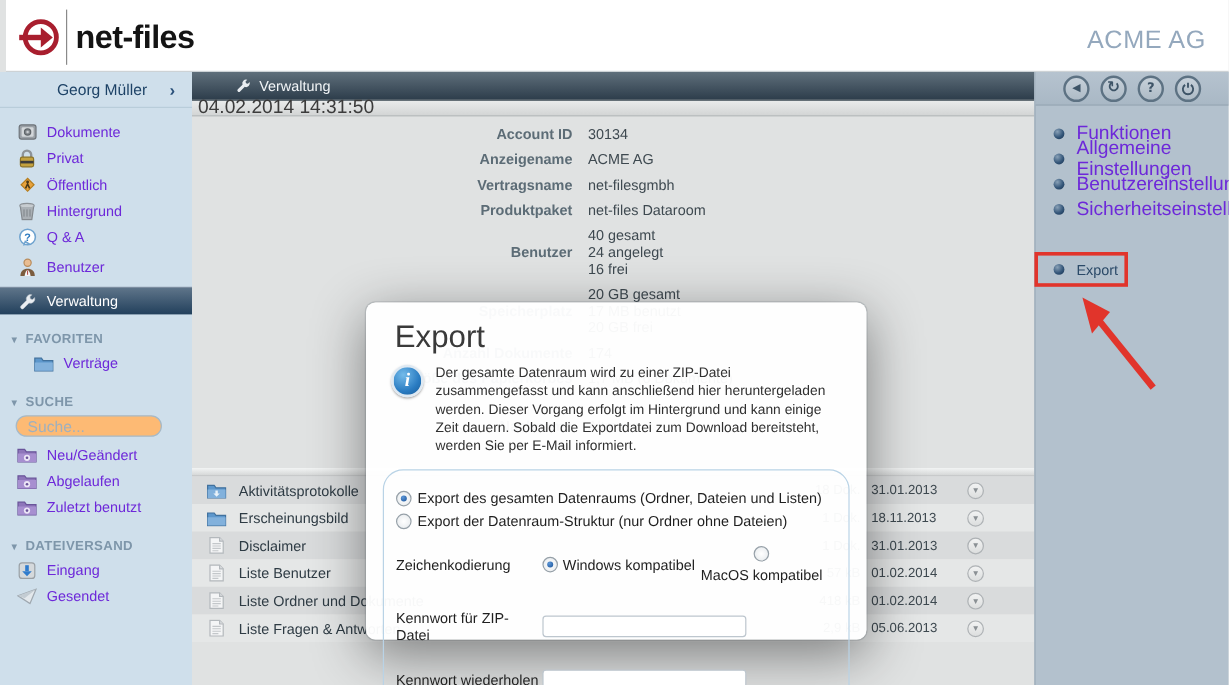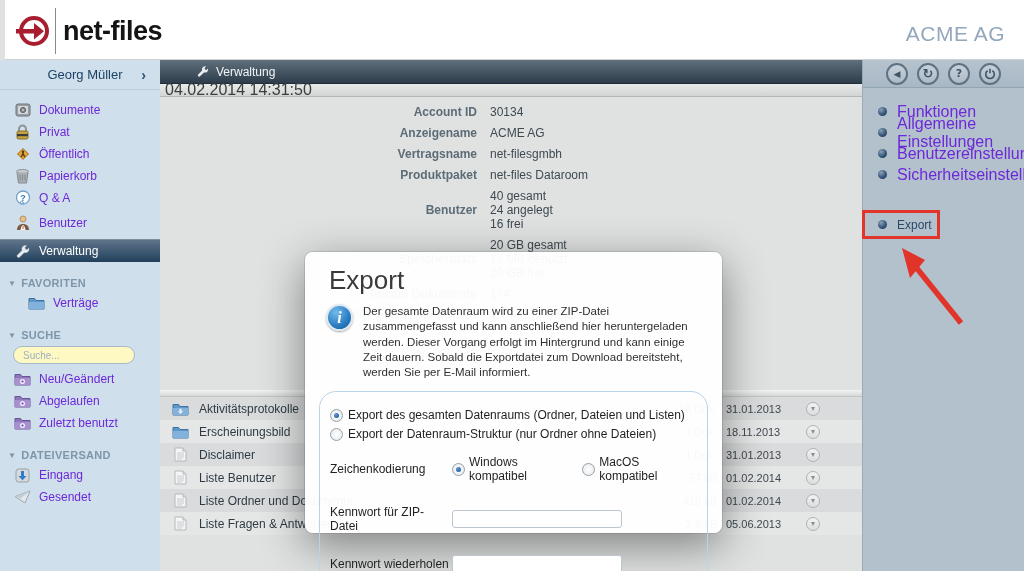--- a/index.html
+++ b/index.html
@@ -18,21 +18,21 @@
   .left-sidebar { position:absolute; left:0; top:60px; width:160px; height:511px; background:#cfdfeb; z-index:2; }
   .user-row { height:30px; display:flex; align-items:center; justify-content:center; position:relative; color:#1d4266; font-size:13px; border-bottom:1px solid #b9cdda; cursor:pointer;padding-left:10px; }
   .user-chevron { position:absolute; right:14px; color:#2b517a; font-size:14px; font-weight:bold; }
   .nav { padding-top:9px; }
   .nav-item { display:flex; align-items:center; gap:8px; height:22px; padding-left:14px; font-size:12px; color:#6d28d9; cursor:pointer; }
   .nav-item .ic { flex:none; width:17px; height:17px; display:flex; align-items:center; justify-content:center; }
   .nav-item.gap { margin-top:3px; }
   .nav-item.selected { margin-top:5px; height:23px; background:linear-gradient(#5e7489,#22405c); color:#fff; border-top:1px solid #7c8da0; }
   .section-hdr { display:flex; align-items:center; gap:5px; margin:15px 0 3px 8px; color:#7e96aa; font-weight:bold; font-size:11px; letter-spacing:0.3px; cursor:pointer; }
   .tri { font-size:8px; color:#7e96aa; }
-  .search-pill { display:block; margin:5px 0 4px 13px; width:122px; height:18px; border-radius:10px; border:1px solid #a6b9c7; background:#fef9c3; padding:0 9px; font-size:10px; color:#444; outline:none; font-family:"Liberation Sans",sans-serif; }
+  .search-pill { display:block; margin:5px 0 4px 13px; width:122px; height:18px; border-radius:10px; border:1px solid #a6b9c7; background:#fdba74; padding:0 9px; font-size:13px; color:#444; outline:none; font-family:"Liberation Sans",sans-serif; }
   .search-pill::placeholder { color:#9fb0be; }
 
   
   .main { position:absolute; left:160px; top:60px; width:702px; height:511px; background:#e0e2e2; z-index:1; }
   .mc-toolbar { height:24px; background:linear-gradient(#5f6f7b,#2d3d4b); display:flex; align-items:center; gap:7px; padding-left:36px; color:#f2f5f7; font-size:12px; border-bottom:1px solid #1e2d39; }
   .mc-timestamp { height:13px; background:linear-gradient(#e9ebeb,#d3d5d5); border-bottom:1px solid #b4b8ba; font-size:16px; color:#3c3c3c; padding-left:5px; line-height:12px; }
   .info-area { padding-top:8px;padding-left:20px; }
   .info-row { display:flex; align-items:center; margin-bottom:7px; }
   .info-label { width:310px; flex:none; text-align:right; padding-right:13px; font-weight:bold; font-size:12px; color:#5c6c76; line-height:14px; }
   .info-values { font-size:12px; color:#3e4950; line-height:14px; }
@@ -64,21 +64,21 @@
   .modal-info { display:flex; gap:10px; margin:8px 20px 0 21px; }
   .info-icon { flex:none; width:27px; height:27px; border-radius:50%; background:radial-gradient(circle at 35% 28%, #74bbea 0%, #2a7cc2 60%, #165a97 100%); border:2px solid #dfe9f2; box-shadow:0 1px 2px rgba(0,0,0,0.35); color:#fff; font-family:"Liberation Serif",serif; font-style:italic; font-weight:bold; font-size:16px; display:flex; align-items:center; justify-content:center; }
   .modal-info p { font-size:11.5px; color:#303030; line-height:1.33; }
   .modal-fieldset { margin:11px 14px 0; border:1px solid #b9d3e6; border-radius:17px; padding:16px 8px 12px 10px; }
   .radio-row { display:flex; align-items:center; gap:5px; font-size:12px; color:#1f1f1f; margin-bottom:5px; cursor:pointer; }
   .radio { flex:none; width:13px; height:13px; border-radius:50%; border:1px solid #96a0a8; background:radial-gradient(#ffffff,#e4e8eb); position:relative; cursor:pointer; }
   .radio.checked::after { content:""; position:absolute; left:3px; top:3px; width:5px; height:5px; border-radius:50%; background:radial-gradient(circle at 35% 30%,#5d97d8,#164f96); }
   .form-row { display:flex; align-items:center; margin-top:22px; font-size:12px; color:#1f1f1f; }
   .form-label { width:122px; flex:none; }
   .enc-opt { display:flex; align-items:center; gap:4px; cursor:pointer; }
-  .enc-opt + .enc-opt { margin-left:5px; }
+  .enc-opt + .enc-opt { margin-left:5px;flex-direction:column; }
   .text-input { width:170px; height:18px; border:1px solid #bdc6ce; border-radius:3px; background:#fff; outline:none; padding:0 5px; font-size:11px; font-family:"Liberation Sans",sans-serif; }
   .modal-buttons { display:flex; justify-content:flex-end; align-items:center; gap:15px; margin:15px 29px 0 0; }
   .btn { height:23px; border-radius:4px; font-weight:bold; font-size:12px; cursor:pointer; font-family:"Liberation Sans",sans-serif; }
   .btn-cancel { width:93px; border:1px solid #b6babd; background:linear-gradient(#ffffff,#ededed); color:#2e2e2e; }
   .btn-export { width:64px; border:1px solid #2a84c6; background:linear-gradient(#5fb4ea,#2d92d8); color:#fff; }
 </style>
 </head>
 <body>
 
 <div class="page">
@@ -135,21 +135,21 @@
         <span>Öffentlich</span>
       </div>
       <div class="nav-item">
         <span class="ic">
           <svg width="15" height="16" viewBox="0 0 15 16">
               <ellipse cx="7.5" cy="3.5" rx="6" ry="2" fill="#c7ccd0" stroke="#8b9196"></ellipse>
               <path d="M2 4.5 3.5 15h8L13 4.5" fill="#aab0b5" stroke="#84898e"></path>
               <path d="M5 6.5v6M7.5 6.5v6M10 6.5v6" stroke="#7c8186" stroke-width="0.8"></path>
             </svg>
         </span>
-        <span>Papierkorb</span>
+        <span>Hintergrund</span>
       </div>
       <div class="nav-item">
         <span class="ic">
           <svg width="16" height="16" viewBox="0 0 16 16">
               <circle cx="8" cy="7.5" r="6.5" fill="#fff" stroke="#6fa3cf" stroke-width="1.3"></circle>
               <path d="M5 14l1-3 3 2z" fill="#fff" stroke="#6fa3cf" stroke-width="1"></path>
               <text x="8" y="10.6" font-size="9" font-weight="bold" fill="#2e7bc0" text-anchor="middle" font-family="Liberation Sans,sans-serif">?</text>
             </svg>
         </span>
         <span>Q &amp; A</span>

